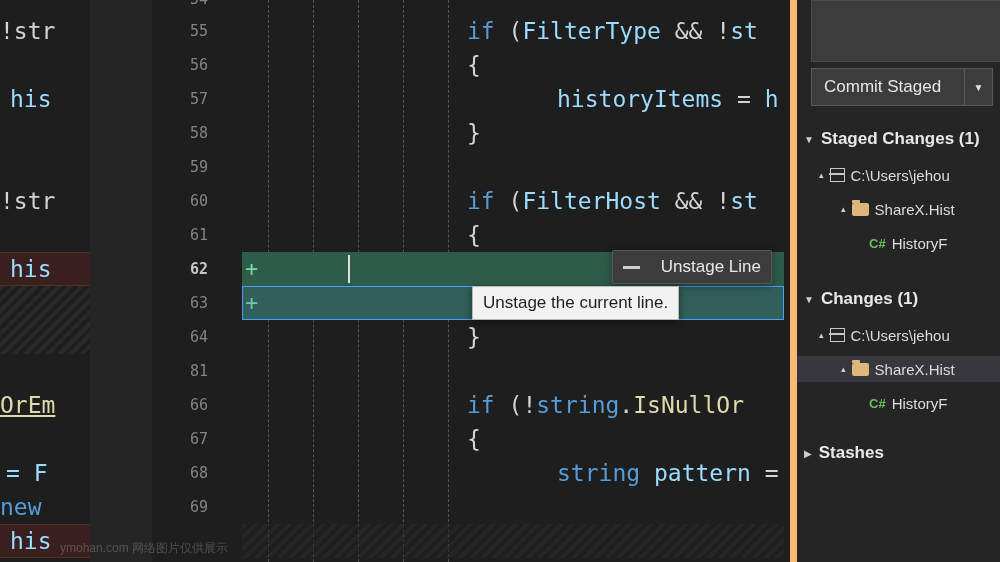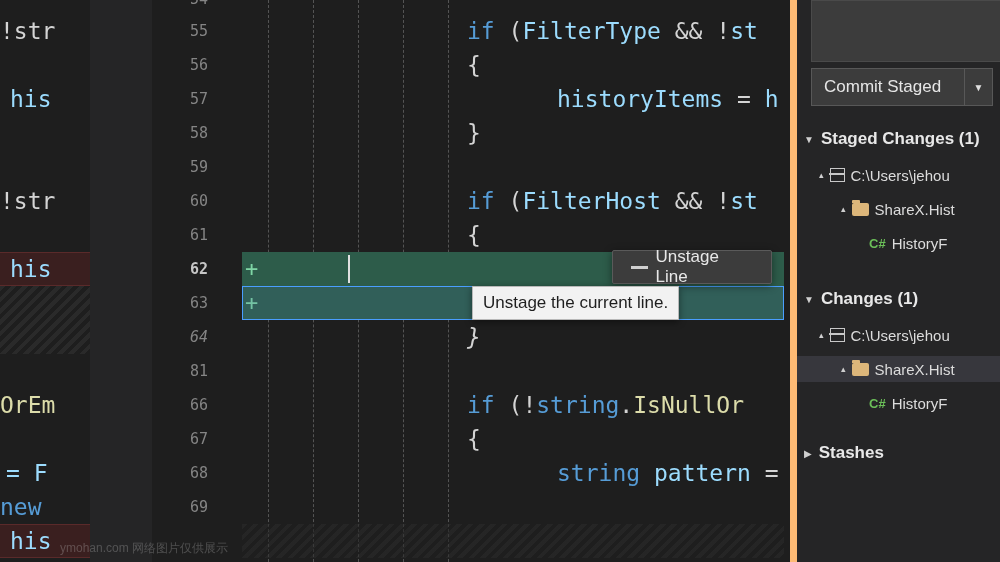--- a/index.html
+++ b/index.html
@@ -85,22 +85,23 @@
   .var  { color: #9cdcfe; }
   .plain{ color: #d4d4d4; }
   .meth { color: #dcdcaa; }
 
   
   .unstage-bar {
     position: absolute; left: 612px; top: 250px;
     width: 160px; height: 34px;
     background: #3c3c3c; border: 1px solid #5a5a5a;
     display: flex; align-items: center; gap: 8px;
-    padding: 0 18px; border-radius: 2px;
+    padding: 0 10px; border-radius: 2px;
     box-shadow: 0 2px 8px rgba(0,0,0,.45);
+    justify-content: space-between;
   }
   .unstage-bar .minus-icon {
     width: 17px; height: 3px; background: #cfcfcf; display: inline-block;
   }
   .unstage-bar .label {
     color: #e8e8e8; font-size: 17px;
     font-family: "Liberation Sans", sans-serif;
   }
   .tooltip {
     position: absolute; left: 472px; top: 286px;
@@ -182,21 +183,21 @@
 <body>
 
 <div id="root">
 
   <div class="left-strip" id="left-strip">
       <div class="lrow" style="top: 14px; color: rgb(212, 212, 212); padding-left: 0px;">!str</div>
       <div class="lrow" style="top: 82px; color: rgb(156, 220, 254); padding-left: 10px;">his</div>
       <div class="lrow" style="top: 184px; color: rgb(212, 212, 212); padding-left: 0px;">!str</div>
       <div class="cur-line-strip" style="top: 252px;"></div>
       <div class="lrow" style="top: 252px; color: rgb(156, 220, 254); padding-left: 10px;">his</div>
-      <div class="lrow" style="top: 388px; color: rgb(220, 220, 170); padding-left: 0px;">OrEm</div>
+      <div class="lrow" style="top: 388px; color: rgb(220, 220, 170); padding-left: 0px; text-decoration: underline;">OrEm</div>
       <div class="lrow" style="top: 456px; color: rgb(156, 220, 254); padding-left: 6px;">= F</div>
       <div class="lrow" style="top: 490px; color: rgb(86, 156, 214); padding-left: 0px;">new</div>
       <div class="cur-line-strip" style="top: 524px;"></div>
       <div class="lrow" style="top: 524px; color: rgb(156, 220, 254); padding-left: 10px;">his</div>
       <div class="hatch-strip" style="top: 286px;"></div>
       <div class="hatch-strip" style="top: 320px;"></div>
     </div>
 
   <div class="editor">
     <div class="gutter-band"></div>
@@ -213,21 +214,21 @@
         <div class="code-row" style="top: 116px;"><span class="lineno">58</span><span class="codetext" style="left: 377px;"><span class="plain">}</span></span></div>
         <div class="code-row" style="top: 150px;"><span class="lineno">59</span><span class="codetext" style="left: 152px;"></span></div>
         <div class="code-row" style="top: 184px;"><span class="lineno">60</span><span class="codetext" style="left: 377px;"><span class="kw">if</span><span class="plain"> (</span><span class="var">FilterHost</span><span class="plain"> &amp;&amp; !</span><span class="var">st</span></span></div>
         <div class="code-row" style="top: 218px;"><span class="lineno">61</span><span class="codetext" style="left: 377px;"><span class="plain">{</span></span></div>
         <div class="diff-add" style="top: 252px;"></div>
         <div class="diff-plus" style="top: 256px;">+</div>
         <div class="code-row" style="top: 252px;"><span class="lineno current">62</span><span class="codetext" style="left: 152px;"></span></div>
         <div class="diff-add" style="top: 286px;"></div>
         <div class="diff-plus" style="top: 290px;">+</div>
         <div class="code-row" style="top: 286px;"><span class="lineno">63</span></div>
-        <div class="code-row" style="top: 320px; font-style: italic;"><span class="lineno">64</span><span class="codetext" style="left: 377px;"><span class="plain">}</span></span></div>
+        <div class="code-row" style="top: 320px;"><span class="lineno">64</span><span class="codetext" style="left: 377px;"><span class="plain">}</span></span></div>
         <div class="code-row" style="top: 354px;"><span class="lineno">81</span><span class="codetext" style="left: 152px;"></span></div>
         <div class="code-row" style="top: 388px;"><span class="lineno">66</span><span class="codetext" style="left: 377px;"><span class="kw">if</span><span class="plain"> (!</span><span class="kw">string</span><span class="plain">.</span><span class="meth">IsNullOr</span><span class="plain"></span></span></div>
         <div class="code-row" style="top: 422px;"><span class="lineno">67</span><span class="codetext" style="left: 377px;"><span class="plain">{</span></span></div>
         <div class="code-row" style="top: 456px;"><span class="lineno">68</span><span class="codetext" style="left: 467px;"><span class="kw">string</span><span class="plain"> </span><span class="var">pattern</span><span class="plain"> =</span></span></div>
         <div class="code-row" style="top: 490px;"><span class="lineno">69</span></div>
         <div class="code-row" style="top: -18px;"><span class="lineno">54</span></div>
         <div class="diff-sel-outline" style="top: 286px;"></div>
         <div class="caret" style="left: 258px; top: 255px;"></div>
         <div class="hatch-bottom" style="top: 524px;"></div>
       </div>

